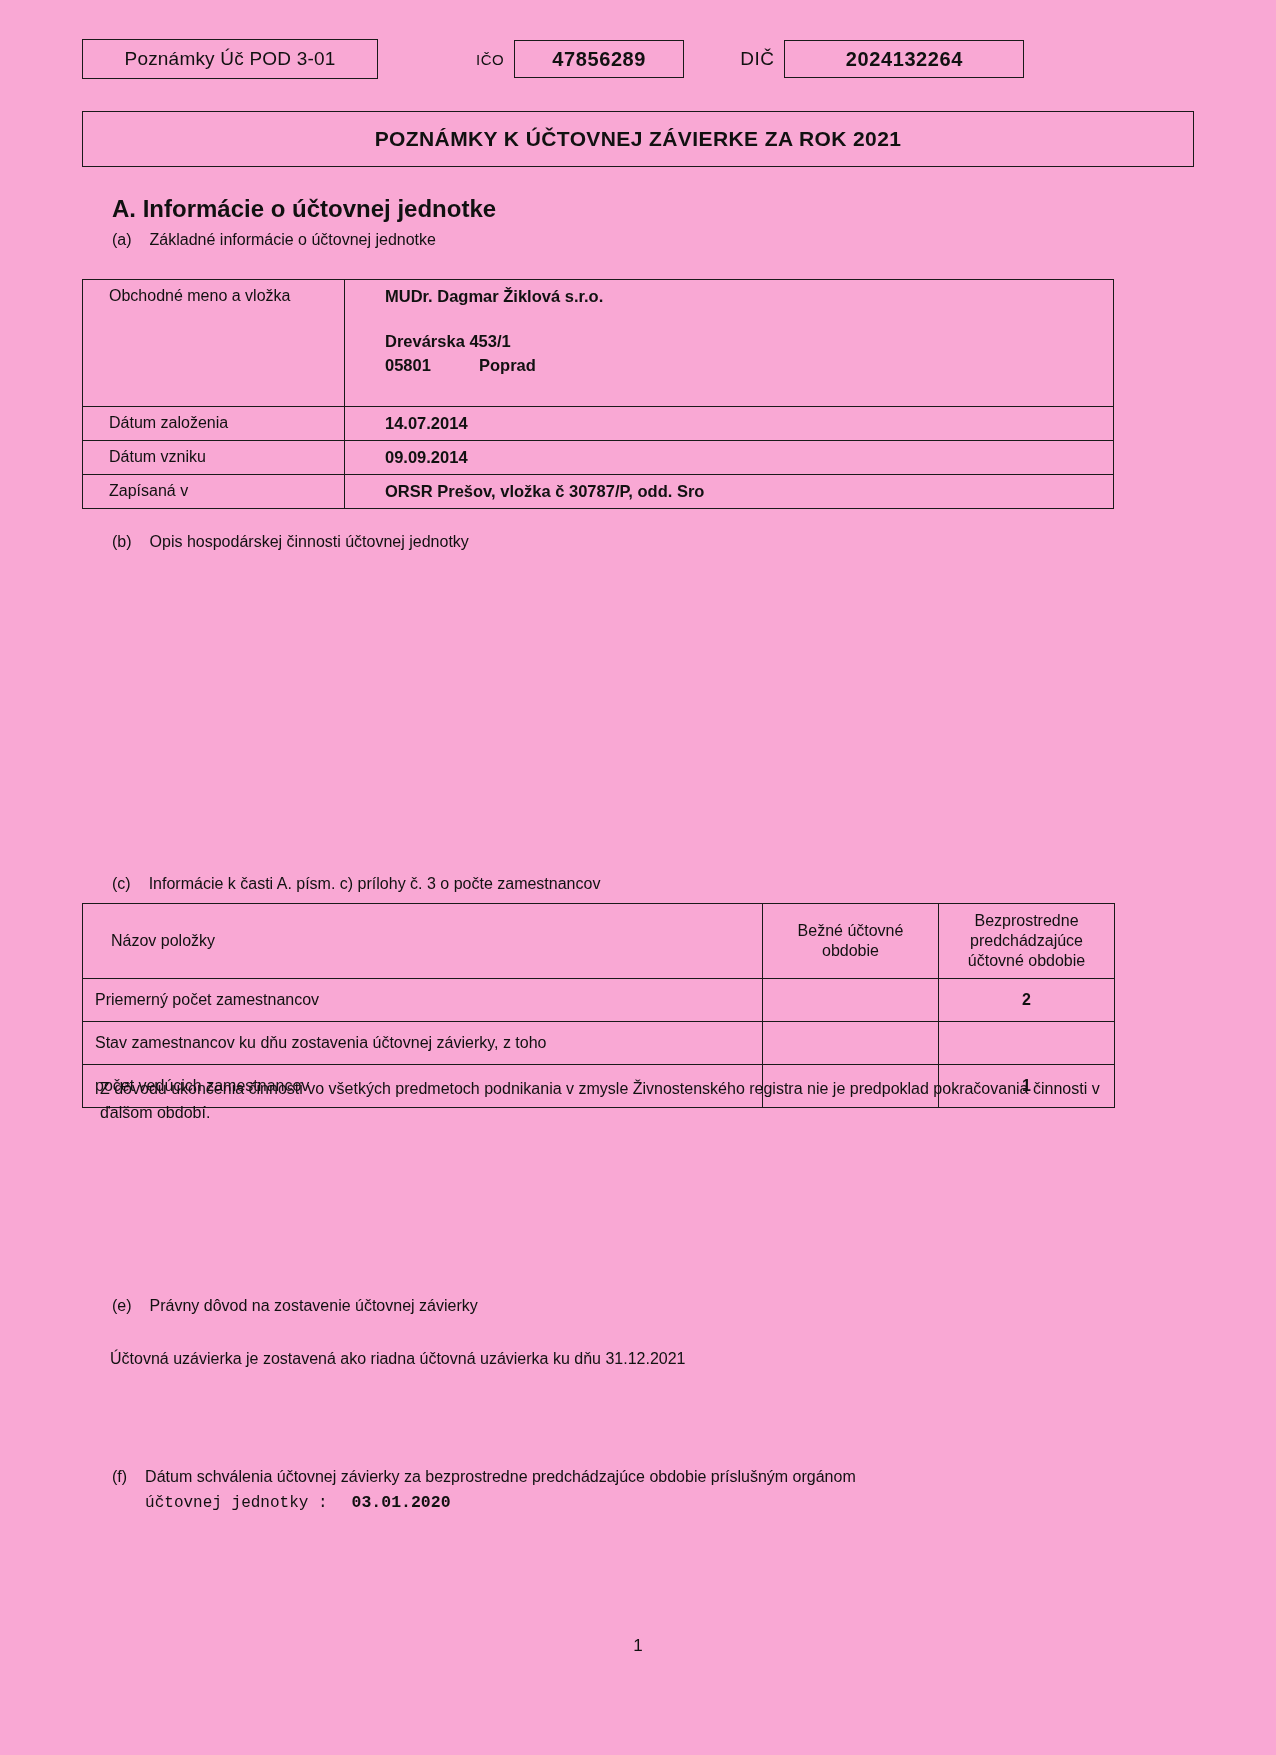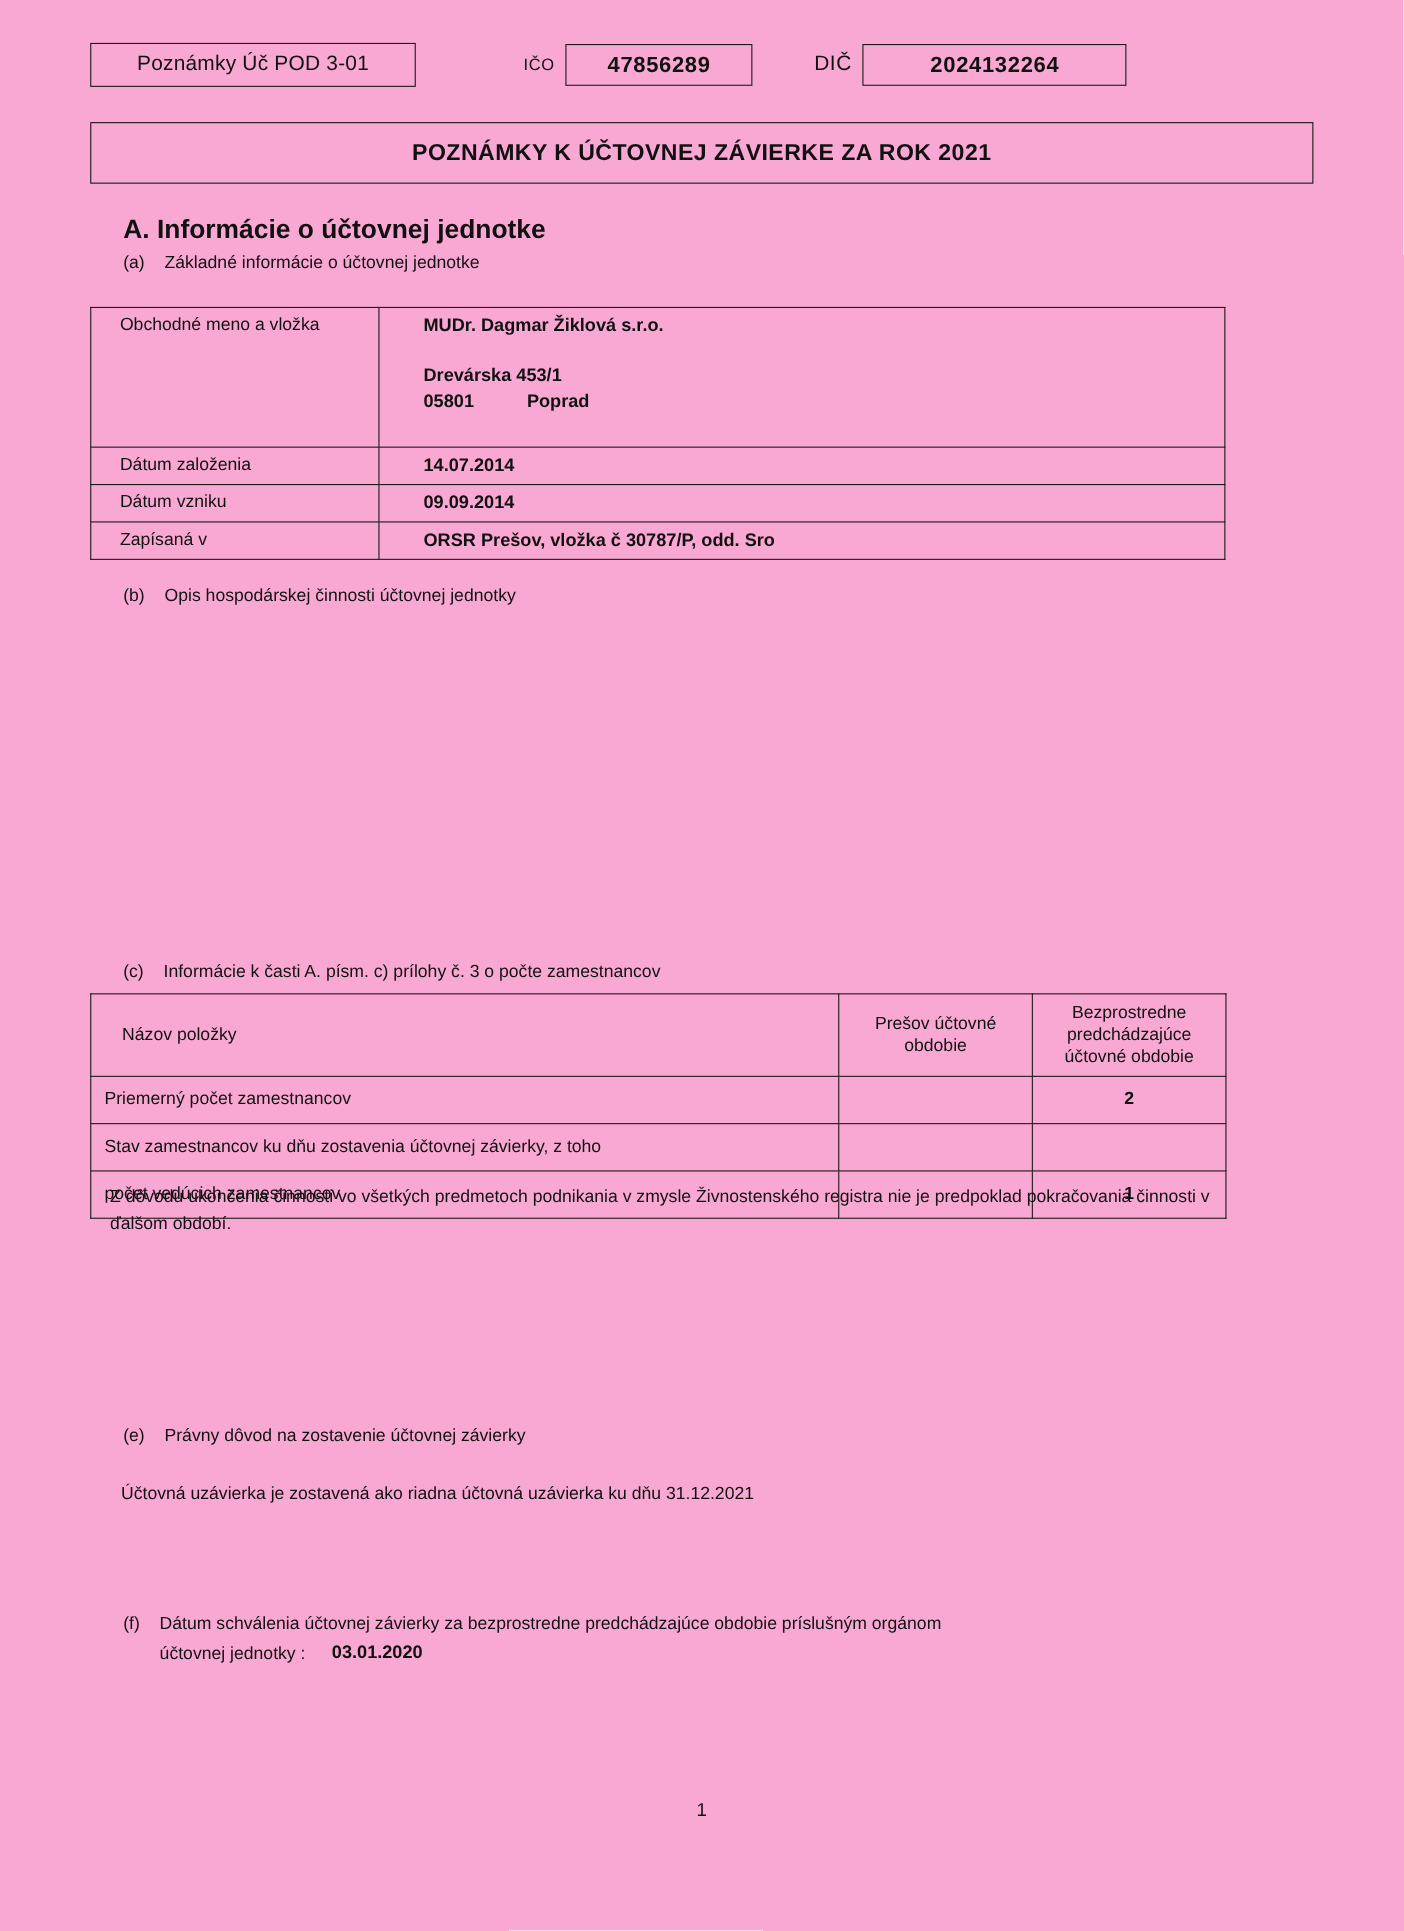--- a/index.html
+++ b/index.html
@@ -210,20 +210,21 @@
     font-size: 16px;
     display: flex;
     gap: 18px;
     line-height: 1.45;
   }
   .f-sub {
     display: flex;
     align-items: center;
     gap: 24px;
     margin-top: 3px;
+    font-family: Liberation Mono, monospace;
   }
   .f-date {
     font-weight: bold;
     font-size: 16.5px;
   }
 
   
   .page-number {
     position: absolute;
     top: 1636px;
@@ -299,21 +300,21 @@
   <table class="emp-table">
     <colgroup>
         <col class="c1">
         <col class="c2">
         <col class="c3">
       </colgroup>
     <thead>
       <tr>
         <th class="colname">Názov položky</th>
         <th class="colper">
-          <div>Prešov účtovné</div>
+          <div>Bežné účtovné</div>
           <div>obdobie</div>
         </th>
         <th class="colper">
           <div>Bezprostredne</div>
           <div>predchádzajúce</div>
           <div>účtovné obdobie</div>
         </th>
       </tr>
     </thead>
     <tbody>

